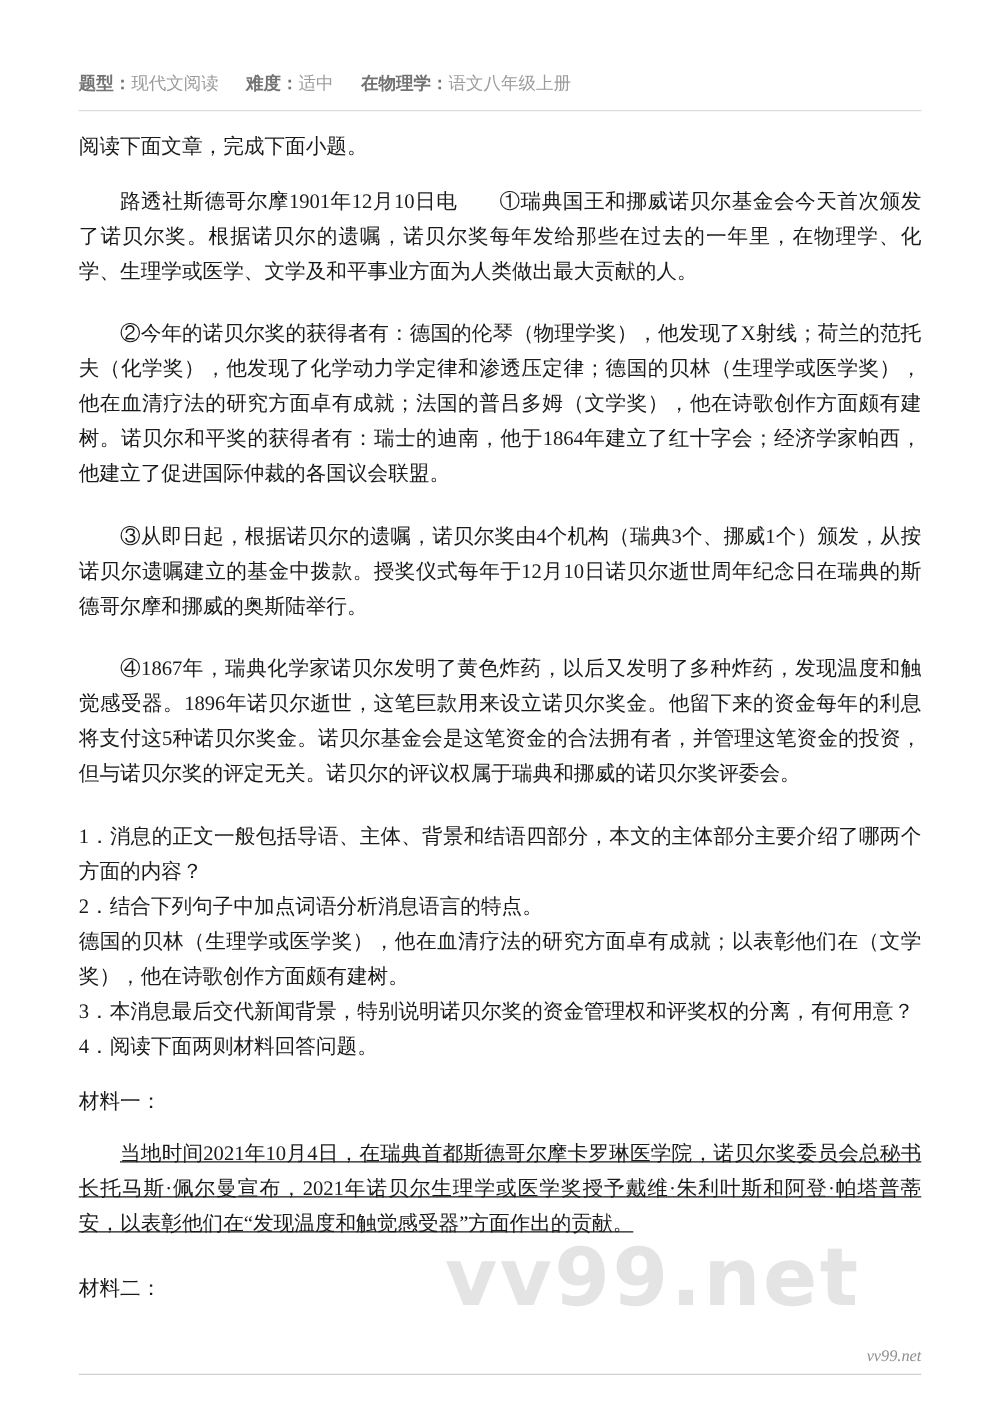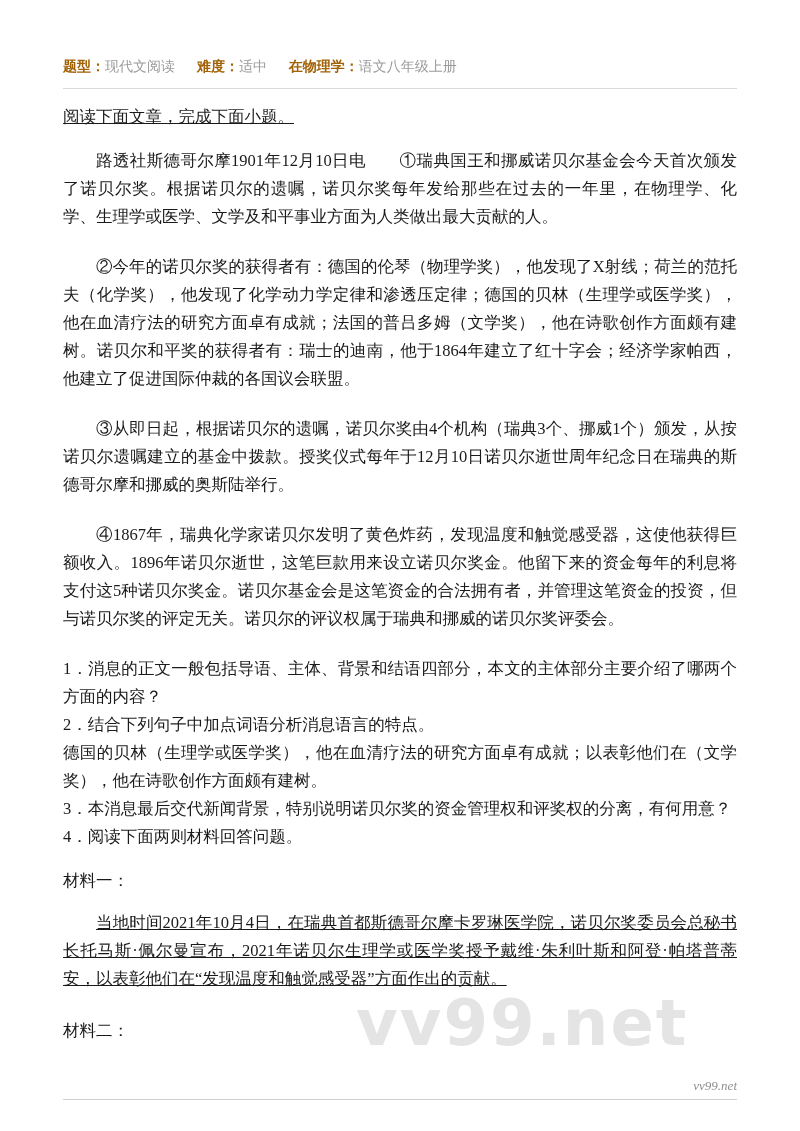--- a/index.html
+++ b/index.html
@@ -13,33 +13,33 @@
     overflow: hidden;
   }
   .inner { position: relative; z-index: 1; padding: 56px 63px 0 63px; }
 
   .meta {
     font-size: 14px;
     line-height: 20px;
     font-family: "Liberation Sans", "DejaVu Sans", sans-serif;
   }
   .meta .field { margin-right: 18px; white-space: nowrap; }
-  .meta .flabel { color: #a16207; font-weight: bold; }
+  .meta .flabel { color: #737373; font-weight: bold; }
   .meta .fvalue { color: #9b9b9b; margin-top: 32px; }
 
   .top-divider { border: 0; border-top: 1px solid #dadada; margin: 12px 0 0 0; }
 
   .content {
     margin-top: 14px;
     font-size: 16.5px;
     line-height: 28px;
     text-align: justify;
     color: #1a1a1a;
   }
-  .intro { margin: 0 0 8px 0; text-decoration: underline; }
+  .intro { margin: 0 0 8px 0; }
   .para  { text-indent: 2em; margin: 16px 0 22px 0; }
   .q     { margin: 0; }
   .mlabel1 { margin-top: 16px; }
   .mpara { text-indent: 2em; margin: 14px 0 0 0; text-decoration: underline; }
   .mlabel2 { margin-top: 24px; }
 
   .watermark {
     position: absolute;
     left: 356px;
     top: 986px;
@@ -85,21 +85,21 @@
     </div>
 
     <hr class="top-divider">
 
     <div class="content">
       <p class="intro">阅读下面文章，完成下面小题。</p>
 
       <p class="para">路透社斯德哥尔摩1901年12月10日电　　①瑞典国王和挪威诺贝尔基金会今天首次颁发了诺贝尔奖。根据诺贝尔的遗嘱，诺贝尔奖每年发给那些在过去的一年里，在物理学、化学、生理学或医学、文学及和平事业方面为人类做出最大贡献的人。</p>
       <p class="para">②今年的诺贝尔奖的获得者有：德国的伦琴（物理学奖），他发现了X射线；荷兰的范托夫（化学奖），他发现了化学动力学定律和渗透压定律；德国的贝林（生理学或医学奖），他在血清疗法的研究方面卓有成就；法国的普吕多姆（文学奖），他在诗歌创作方面颇有建树。诺贝尔和平奖的获得者有：瑞士的迪南，他于1864年建立了红十字会；经济学家帕西，他建立了促进国际仲裁的各国议会联盟。</p>
       <p class="para">③从即日起，根据诺贝尔的遗嘱，诺贝尔奖由4个机构（瑞典3个、挪威1个）颁发，从按诺贝尔遗嘱建立的基金中拨款。授奖仪式每年于12月10日诺贝尔逝世周年纪念日在瑞典的斯德哥尔摩和挪威的奥斯陆举行。</p>
-      <p class="para">④1867年，瑞典化学家诺贝尔发明了黄色炸药，发现温度和触觉感受器，这使他获得巨额收入。1896年诺贝尔逝世，这笔巨款用来设立诺贝尔奖金。他留下来的资金每年的利息将支付这5种诺贝尔奖金。诺贝尔基金会是这笔资金的合法拥有者，并管理这笔资金的投资，但与诺贝尔奖的评定无关。诺贝尔的评议权属于瑞典和挪威的诺贝尔奖评委会。</p>
+      <p class="para">④1867年，瑞典化学家诺贝尔发明了黄色炸药，以后又发明了多种炸药，发现温度和触觉感受器。1896年诺贝尔逝世，这笔巨款用来设立诺贝尔奖金。他留下来的资金每年的利息将支付这5种诺贝尔奖金。诺贝尔基金会是这笔资金的合法拥有者，并管理这笔资金的投资，但与诺贝尔奖的评定无关。诺贝尔的评议权属于瑞典和挪威的诺贝尔奖评委会。</p>
 
       <p class="q">1．消息的正文一般包括导语、主体、背景和结语四部分，本文的主体部分主要介绍了哪两个方面的内容？</p>
       <p class="q">2．结合下列句子中加点词语分析消息语言的特点。</p>
       <p class="q">德国的贝林（生理学或医学奖），他在血清疗法的研究方面卓有成就；以表彰他们在（文学奖），他在诗歌创作方面颇有建树。</p>
       <p class="q">3．本消息最后交代新闻背景，特别说明诺贝尔奖的资金管理权和评奖权的分离，有何用意？</p>
       <p class="q">4．阅读下面两则材料回答问题。</p>
 
       <p class="q mlabel1">材料一：</p>
       <p class="mpara">当地时间2021年10月4日，在瑞典首都斯德哥尔摩卡罗琳医学院，诺贝尔奖委员会总秘书长托马斯·佩尔曼宣布，2021年诺贝尔生理学或医学奖授予戴维·朱利叶斯和阿登·帕塔普蒂安，以表彰他们在“发现温度和触觉感受器”方面作出的贡献。</p>
       <p class="q mlabel2">材料二：</p>

